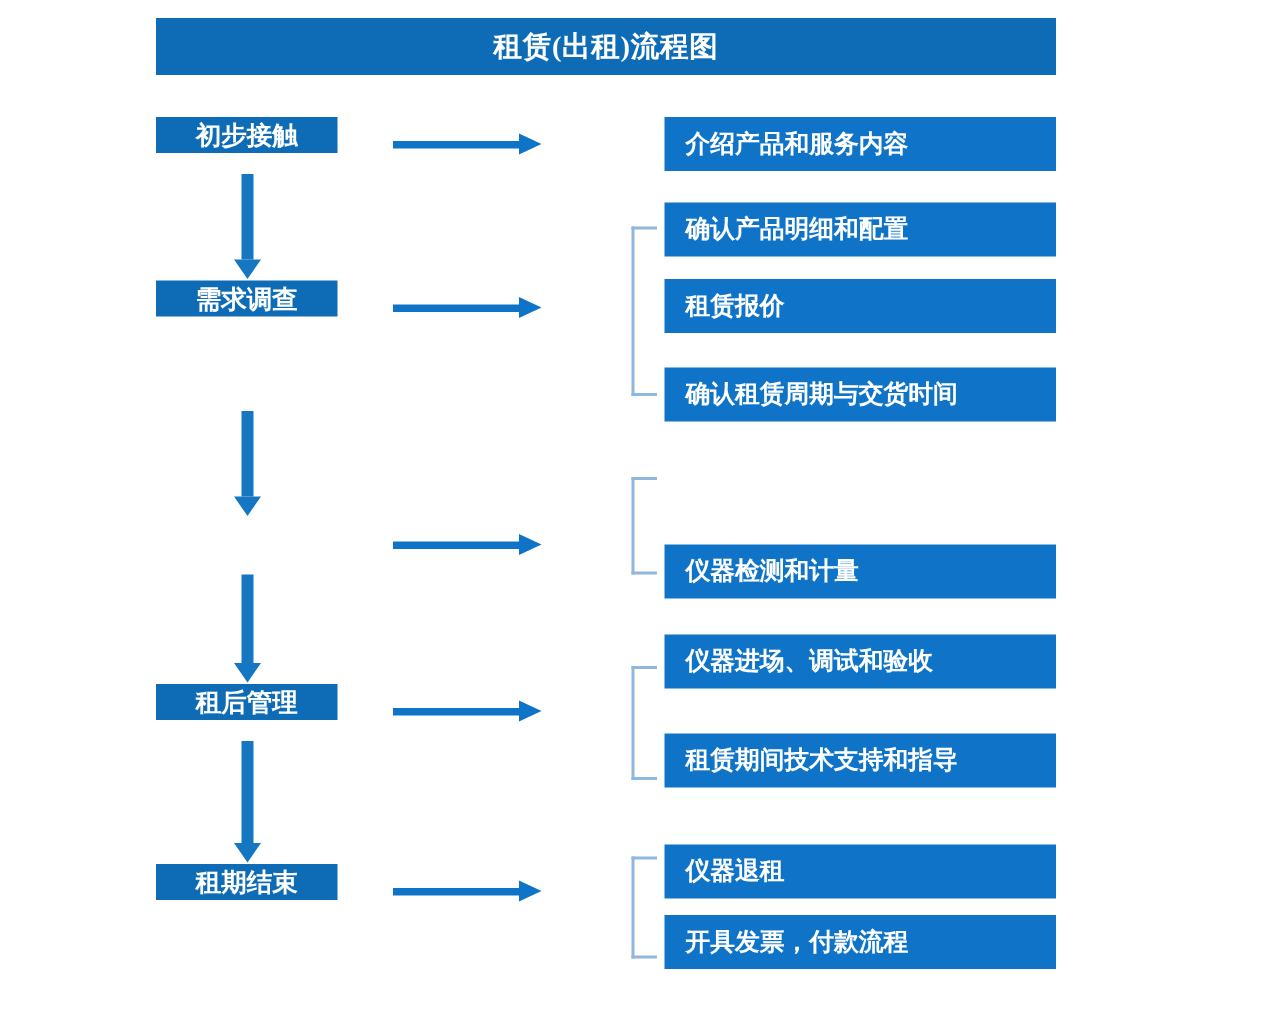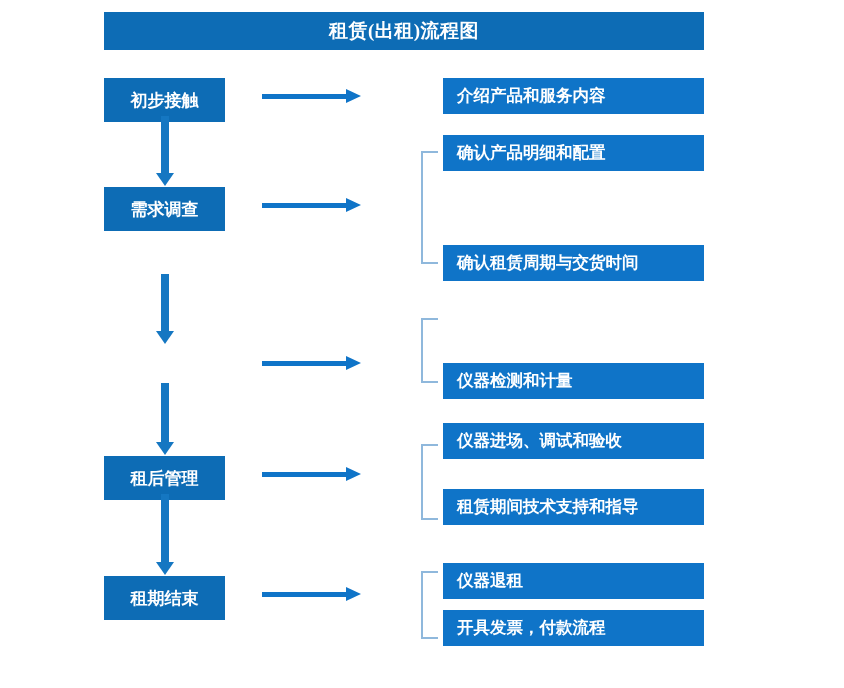--- a/index.html
+++ b/index.html
@@ -46,21 +46,21 @@
     position: absolute;
     background: #0f74c8;
     color: #ffffff;
     font-weight: bold;
     display: flex;
     align-items: center;
     box-sizing: border-box;
   }
   .box.left {
     width: 121px;
-    height: 44px;
+    height: 24px;
     justify-content: center;
     font-size: 17px;
     background: #0d6cb5;
   }
   .box.right {
     left: 443px;
     width: 261px;
     height: 36px;
     justify-content: flex-start;
     padding-left: 14px;
@@ -190,20 +190,21 @@
 
   <div class="bracket" style="top:318px; height:65px;"></div>
 
   <div class="bracket" style="top:444px; height:76px;"></div>
 
   <div class="bracket" style="top:571px; height:68px;"></div>
 
   <div class="box right" style="top:78px;">介绍产品和服务内容</div>
 
   <div class="box right" style="top:135px;">确认产品明细和配置</div>
+  <div class="box right" style="top:186px;">租赁报价</div>
   <div class="box right" style="top:245px;">确认租赁周期与交货时间</div>
 
   <div class="box right" style="top:363px;">仪器检测和计量</div>
 
   <div class="box right" style="top:423px;">仪器进场、调试和验收</div>
   <div class="box right" style="top:489px;">租赁期间技术支持和指导</div>
 
   <div class="box right" style="top:563px;">仪器退租</div>
   <div class="box right" style="top:610px;">开具发票，付款流程</div>
 

